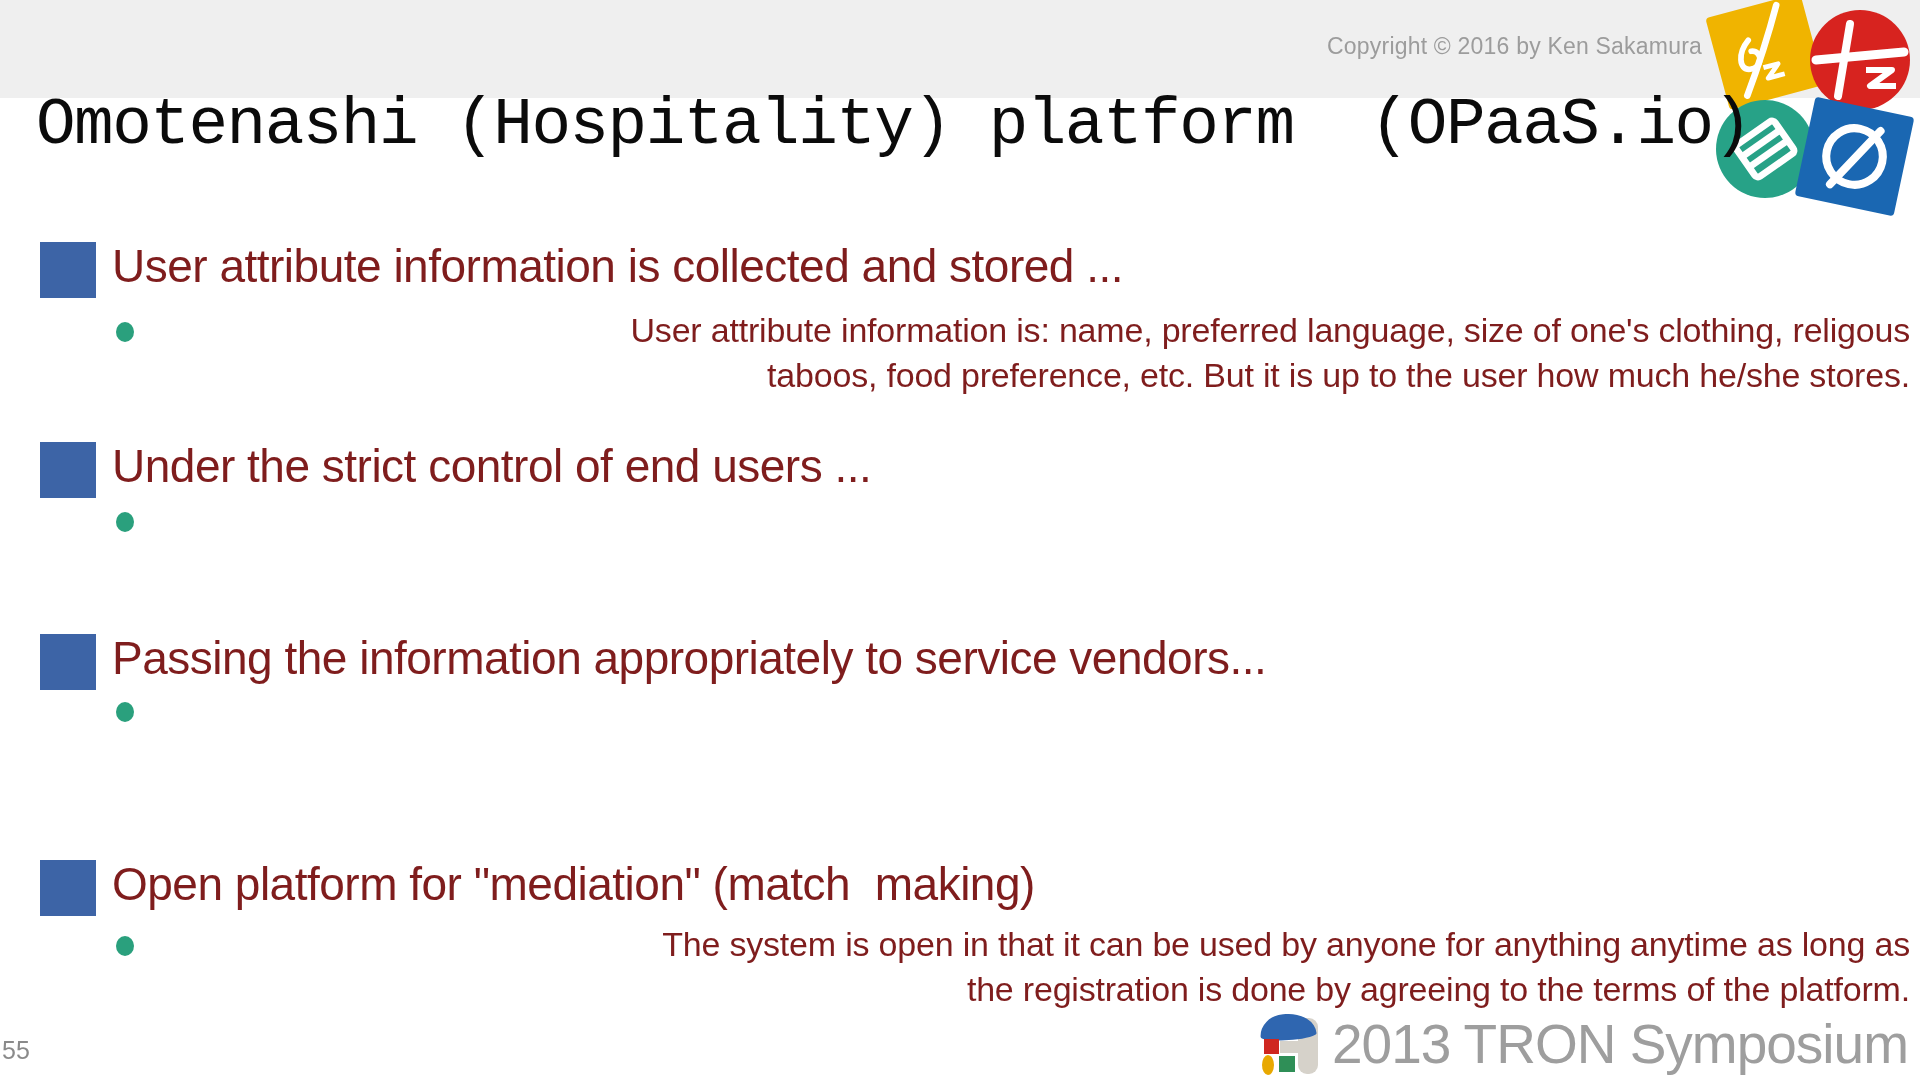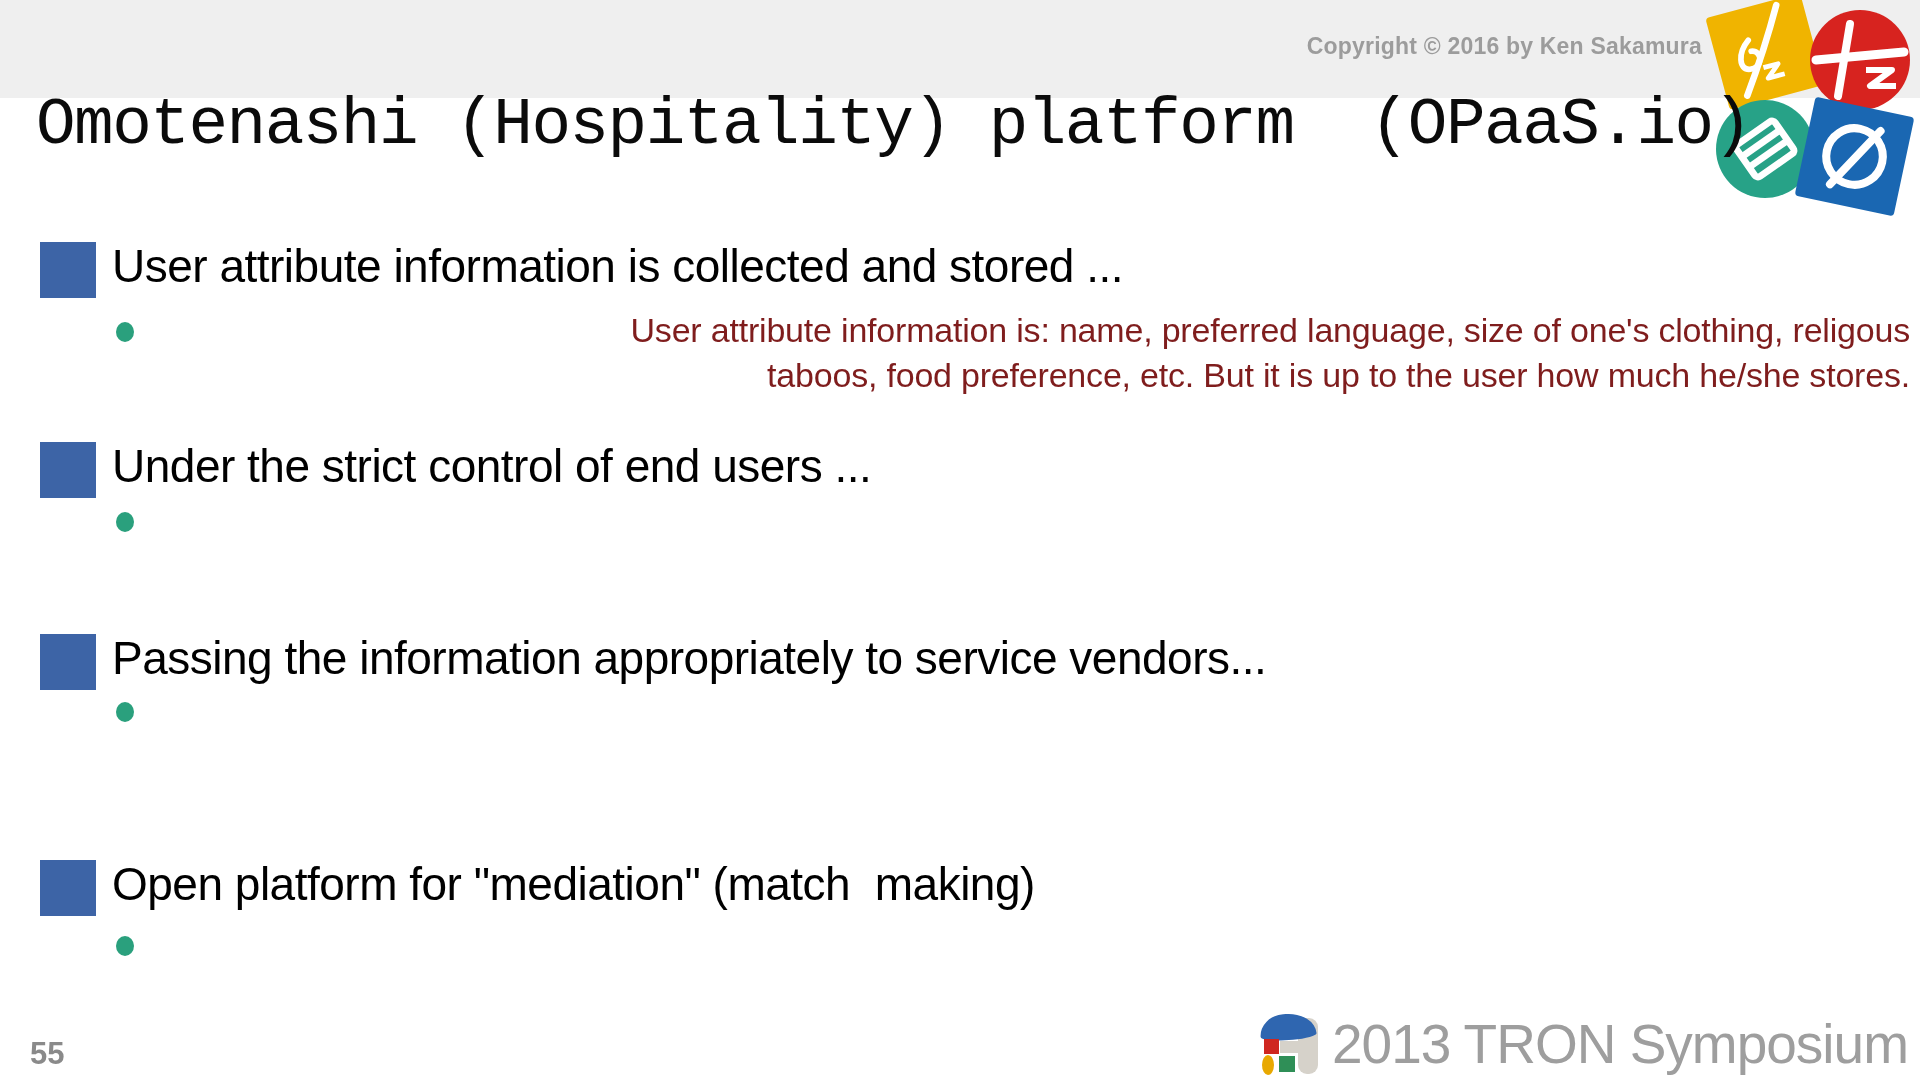--- a/index.html
+++ b/index.html
@@ -1,43 +1,43 @@
 <!DOCTYPE html>
 <html><head>
 <meta charset="utf-8">
 <style>
   html,body{margin:0;padding:0;}
   .slide{position:relative;width:1920px;height:1080px;background:#ffffff;
          font-family:"Liberation Sans",sans-serif;overflow:hidden;color:#111;}
   .top-band{position:absolute;left:0;top:0;width:1920px;height:98px;background:#efefef;}
   .copyright{position:absolute;top:33px;right:218px;font-size:23px;color:#9c9c9c;
-             letter-spacing:.2px;white-space:pre;font-weight:bold;}
+             letter-spacing:.2px;white-space:pre;}
   .title{position:absolute;left:36px;top:88px;font-size:66px;letter-spacing:-1.5px;
          color:#0b0b0b;white-space:pre;font-family:Liberation Mono, monospace;}
   
   .logo-cluster{position:absolute;left:1710px;top:2px;width:212px;height:212px;}
   .logo{position:absolute;}
   .logo svg{position:absolute;left:0;top:0;width:100%;height:100%;}
   .logo-yellow{left:6px;top:2px;width:98px;height:95px;background:#f0b400;transform:rotate(-15deg);border-radius:4px;}
   .logo-red{left:100px;top:8px;width:100px;height:100px;background:#d7231f;border-radius:50%;}
   .logo-teal{left:6px;top:98px;width:98px;height:98px;background:#27a287;border-radius:50%;}
   .logo-blue{left:94px;top:104px;width:101px;height:101px;background:#1a67b2;transform:rotate(12deg);border-radius:4px;}
   
   .sq{position:absolute;left:40px;width:56px;height:56px;background:#3d64a6;}
-  .heading{position:absolute;left:112px;font-size:46px;line-height:60px;color:#000000;
+  .heading{position:absolute;left:112px;font-size:46px;line-height:60px;color:#7f1d1d;
            letter-spacing:-0.5px;white-space:pre-wrap;}
   .dot{position:absolute;left:116px;width:18px;height:20px;border-radius:50%;background:#2aa07d;}
   .body-text{position:absolute;left:150px;width:1760px;font-size:34px;line-height:45px;
              color:#7f1d1d;letter-spacing:-0.2px;white-space:pre-wrap;text-align:right;}
   .q1{top:242px}.h1{top:236px}.b1{top:308px}.d1{top:322px}
   .q2{top:442px}.h2{top:436px}.b2{top:498px}.d2{top:512px}
   .q3{top:634px}.h3{top:628px}.b3{top:688px}.d3{top:702px}
   .q4{top:860px}.h4{top:854px}.b4{top:922px}.d4{top:936px}
   
-  .page-number{position:absolute;left:30px;top:1036px;font-size:31px;font-weight:bold;color:#8a8a8a;}
+  .page-number{position:absolute;left:2px;top:1036px;font-size:25px;font-weight:normal;color:#8a8a8a;}
   .tron-logo{position:absolute;left:1258px;top:1014px;width:66px;height:62px;}
   .tron-logo .piece{position:absolute;}
   .tron-blue{left:2px;top:0;width:56px;height:26px;background:#2f66b0;
              border-radius:45% 55% 45% 45% / 85% 85% 20% 20%;transform:rotate(-4deg);}
   .tron-graybar{left:40px;top:4px;width:20px;height:56px;background:#d6d2ca;border-radius:9px;}
   .tron-grayarm{left:22px;top:27px;width:20px;height:12px;background:#d6d2ca;}
   .tron-red{left:6px;top:25px;width:15px;height:15px;background:#cf2720;}
   .tron-yellow{left:4px;top:41px;width:12px;height:20px;background:#e8a800;border-radius:50%;}
   .tron-green{left:21px;top:42px;width:16px;height:16px;background:#2f8f57;}
   .tron-text{position:absolute;top:1012px;right:12px;font-size:55px;letter-spacing:-1px;
@@ -95,20 +95,22 @@
   <div class="heading h2">Under the strict control of end users ...</div>
   <div class="dot d2"></div>
 
   <div class="sq q3"></div>
   <div class="heading h3">Passing the information appropriately to service vendors...</div>
   <div class="dot d3"></div>
 
   <div class="sq q4"></div>
   <div class="heading h4">Open platform for "mediation" (match  making)</div>
   <div class="dot d4"></div>
+  <div class="body-text b4">The system is open in that it can be used by anyone for anything anytime as long as
+the registration is done by agreeing to the terms of the platform.</div>
 
   <div class="page-number">55</div>
 
   <div class="tron-logo">
     <div class="piece tron-yellow"></div>
     <div class="piece tron-graybar"></div>
     <div class="piece tron-grayarm"></div>
     <div class="piece tron-blue"></div>
     <div class="piece tron-red"></div>
     <div class="piece tron-green"></div>

